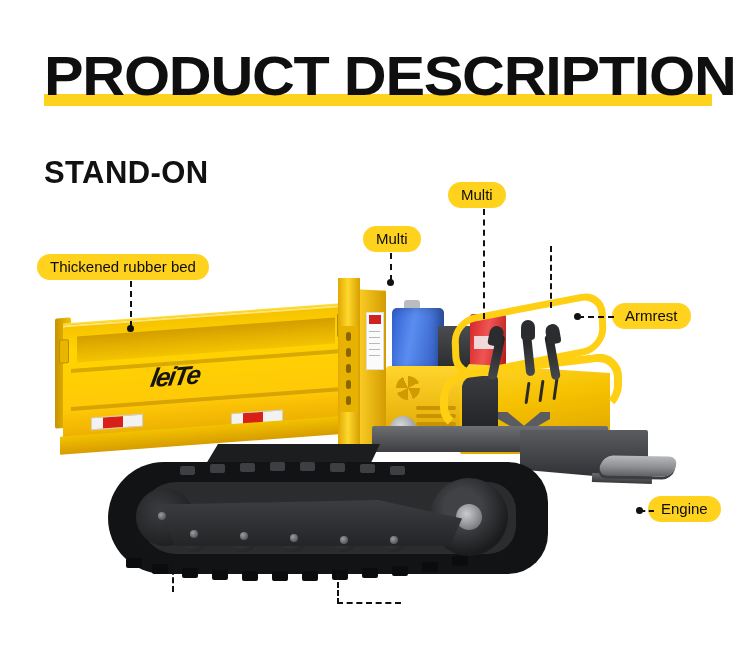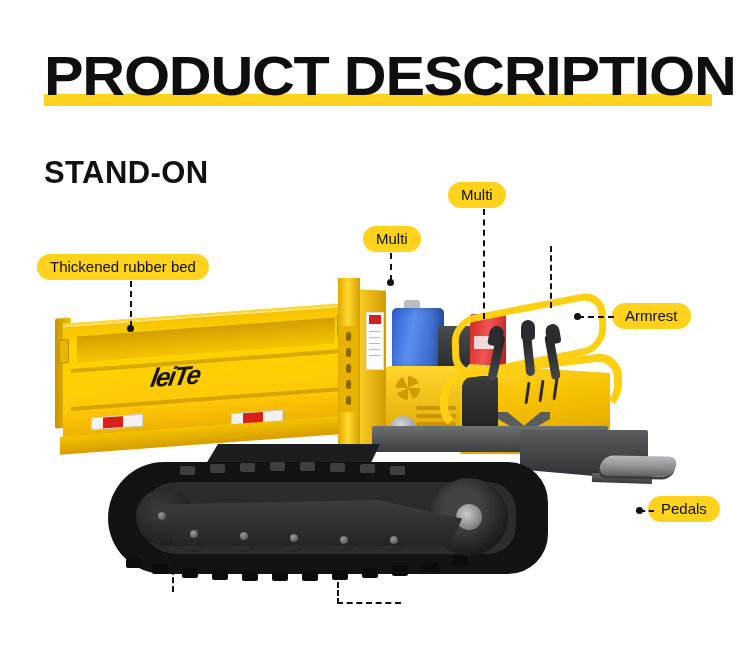--- a/index.html
+++ b/index.html
@@ -688,21 +688,21 @@
 
   <div class="pill" style="left:448px; top:182px;">Multi</div>
   <div class="lead-v" style="left:483px; top:209px; height:110px;"></div>
 
   <div class="lead-v" style="left:550px; top:246px; height:62px;"></div>
 
   <div class="pill" style="left:612px; top:303px;">Armrest</div>
   <div class="lead-h" style="left:578px; top:316px; width:36px;"></div>
   <div class="lead-dot" style="left:574px; top:313px;"></div>
 
-  <div class="pill" style="left:648px; top:496px;">Pedals</div>
+  <div class="pill" style="left:648px; top:496px;">Engine</div>
   <div class="lead-h" style="left:640px; top:510px; width:14px;"></div>
   <div class="lead-dot" style="left:636px; top:507px;"></div>
 
   <div class="lead-elbow" style="left:337px; top:574px; width:62px; height:28px;"></div>
 
   <div class="lead-v" style="left:172px; top:560px; height:32px;"></div>
 
 </div>
 
 </body></html>

